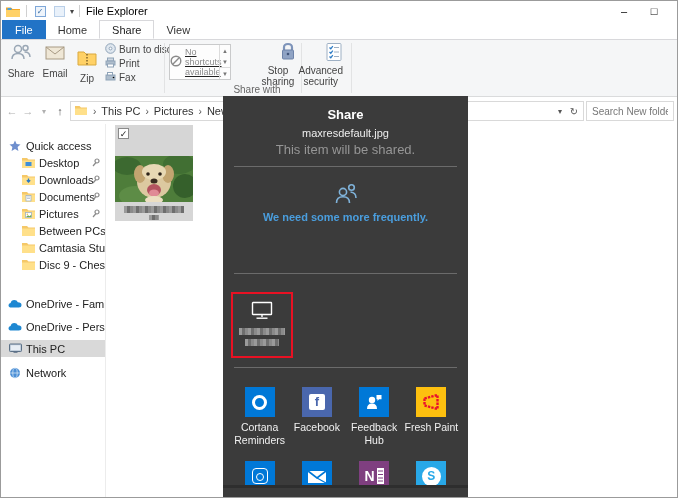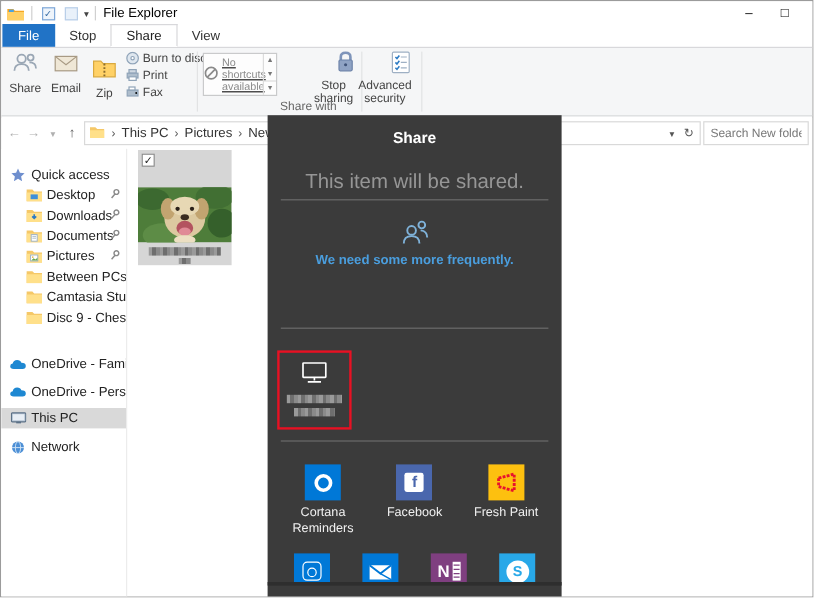--- a/index.html
+++ b/index.html
@@ -66,21 +66,21 @@
   .tile-check { position:absolute; left:3px; top:3px; width:11px; height:11px; background:#fff; border:1px solid #8a8a8a; font-size:9px; line-height:10px; text-align:center; color:#222; }
   .tile-img { position:absolute; left:0; top:31px; width:78px; height:46px; }
   .blurbar { background:repeating-linear-gradient(90deg,#9a9a9a 0 3px,#6e6e6e 3px 6px,#8a8a8a 6px 9px); }
   .tile-name { position:absolute; left:9px; top:81px; width:60px; height:7px; }
   .tile-ext { position:absolute; left:34px; top:90px; width:10px; height:5px; }
 
   
   .panel { position:absolute; left:222px; top:95px; width:245px; height:403px; background:#3b3b3b; color:#e6e6e6; }
   .p-title { position:absolute; top:11px; left:0; right:0; text-align:center; font-size:13px; font-weight:bold; color:#fff; }
   .p-file { position:absolute; top:31px; left:0; right:0; text-align:center; font-size:11px; color:#ededed; }
-  .p-sub { position:absolute; top:46px; left:0; right:0; text-align:center; font-size:17px; color:#969696; }
+  .p-sub { position:absolute; top:46px; left:0; right:0; text-align:center; font-size:13px; color:#969696; }
   .p-div { position:absolute; left:11px; right:11px; height:1px; background:#6b6b6b; }
   .p-people { position:absolute; top:86px; left:0; right:0; display:flex; justify-content:center; }
   .p-info { position:absolute; top:115px; left:0; right:0; text-align:center; font-size:11px; font-weight:bold; color:#4a9ede; }
   .p-tap { position:absolute; top:130px; left:12px; right:12px; text-align:center; font-size:11px; color:#e2e2e2; line-height:14px; }
   .device { position:absolute; left:8px; top:196px; width:62px; height:66px; border:2px solid #e81123; display:flex; flex-direction:column; align-items:center; padding-top:7px; }
   .device .bar1 { width:46px; height:7px; margin-top:6px; }
   .device .bar2 { width:34px; height:7px; margin-top:4px; }
   .apps-row { position:absolute; left:0; right:0; display:flex; justify-content:space-around; padding:0 8px; }
   .app { width:57px; display:flex; flex-direction:column; align-items:center; }
   .app-tile { width:30px; height:30px; display:flex; align-items:center; justify-content:center; position:relative; }
@@ -121,21 +121,21 @@
     </div>
     <span class="win-title">File Explorer</span>
     <div class="win-controls">
       <span class="win-btn">–</span>
       <span class="win-btn">□</span>
     </div>
   </div>
 
   <div class="tabs">
     <span class="tab tab-file">File</span>
-    <span class="tab">Stop</span>
+    <span class="tab">Home</span>
     <span class="tab tab-active">Share</span>
     <span class="tab">View</span>
   </div>
 
   <div class="ribbon">
 
     <div class="rgroup" style="left:0;width:163px;">
       <div class="bigbtn" style="left:4px;">
         <span>
           <svg width="22" height="22" viewBox="0 0 22 22" fill="none" stroke="#9aa7b5" stroke-width="1.5">
@@ -417,20 +417,21 @@
           <ellipse cx="39" cy="44" rx="9" ry="4" fill="#ecdfc2"></ellipse>
         </svg>
       </span>
       <span class="tile-name blurbar"></span>
       <span class="tile-ext blurbar"></span>
     </div>
   </div>
 
   <div class="panel">
     <div class="p-title">Share</div>
+    <div class="p-file">maxresdefault.jpg</div>
     <div class="p-sub">This item will be shared.</div>
     <div class="p-div" style="top:70px;"></div>
 
     <div class="p-people">
       <svg width="26" height="24" viewBox="0 0 26 24" fill="none" stroke="#7fb2d9" stroke-width="1.6">
         <circle cx="10" cy="10" r="3.6"></circle>
         <path d="M3.5 21 Q3.5 14.8 10 14.8 Q16.5 14.8 16.5 21"></path>
         <circle cx="18.5" cy="5.5" r="2.8"></circle>
         <path d="M17.5 10 Q23 10.5 23 16"></path>
       </svg>
@@ -456,20 +457,30 @@
         <span class="app-tile" style="background:#0078d7;">
             <span class="ring"></span>
           </span>
         <span class="app-lbl">Cortana Reminders</span>
       </div>
       <div class="app">
         <span class="app-tile" style="background:#4a67ad;">
             <span class="fb-inner">f</span>
           </span>
         <span class="app-lbl">Facebook</span>
+      </div>
+      <div class="app">
+        <span class="app-tile" style="background:#0078d7;">
+          <svg width="20" height="20" viewBox="0 0 20 20">
+              <circle cx="8" cy="8" r="3.2" fill="#fff"></circle>
+              <path d="M3 17 Q3 11.5 8 11.5 Q13 11.5 13 17 Z" fill="#fff"></path>
+              <path d="M12.5 3 h5 v4.2 h-2.5 l-1.5 1.8 v-1.8 h-1 Z" fill="#fff"></path>
+            </svg>
+        </span>
+        <span class="app-lbl">Feedback Hub</span>
       </div>
       <div class="app">
         <span class="app-tile" style="background:#fdc00f;">
           <svg width="22" height="20" viewBox="0 0 22 20">
               <path d="M4.5 6.5 L17.5 3 L17.5 17 L4.5 13.5 Z" fill="none" stroke="#e8112d" stroke-width="2.4" stroke-dasharray="2.4,1.1"></path>
             </svg>
         </span>
         <span class="app-lbl">Fresh Paint</span>
       </div>
     </div>

